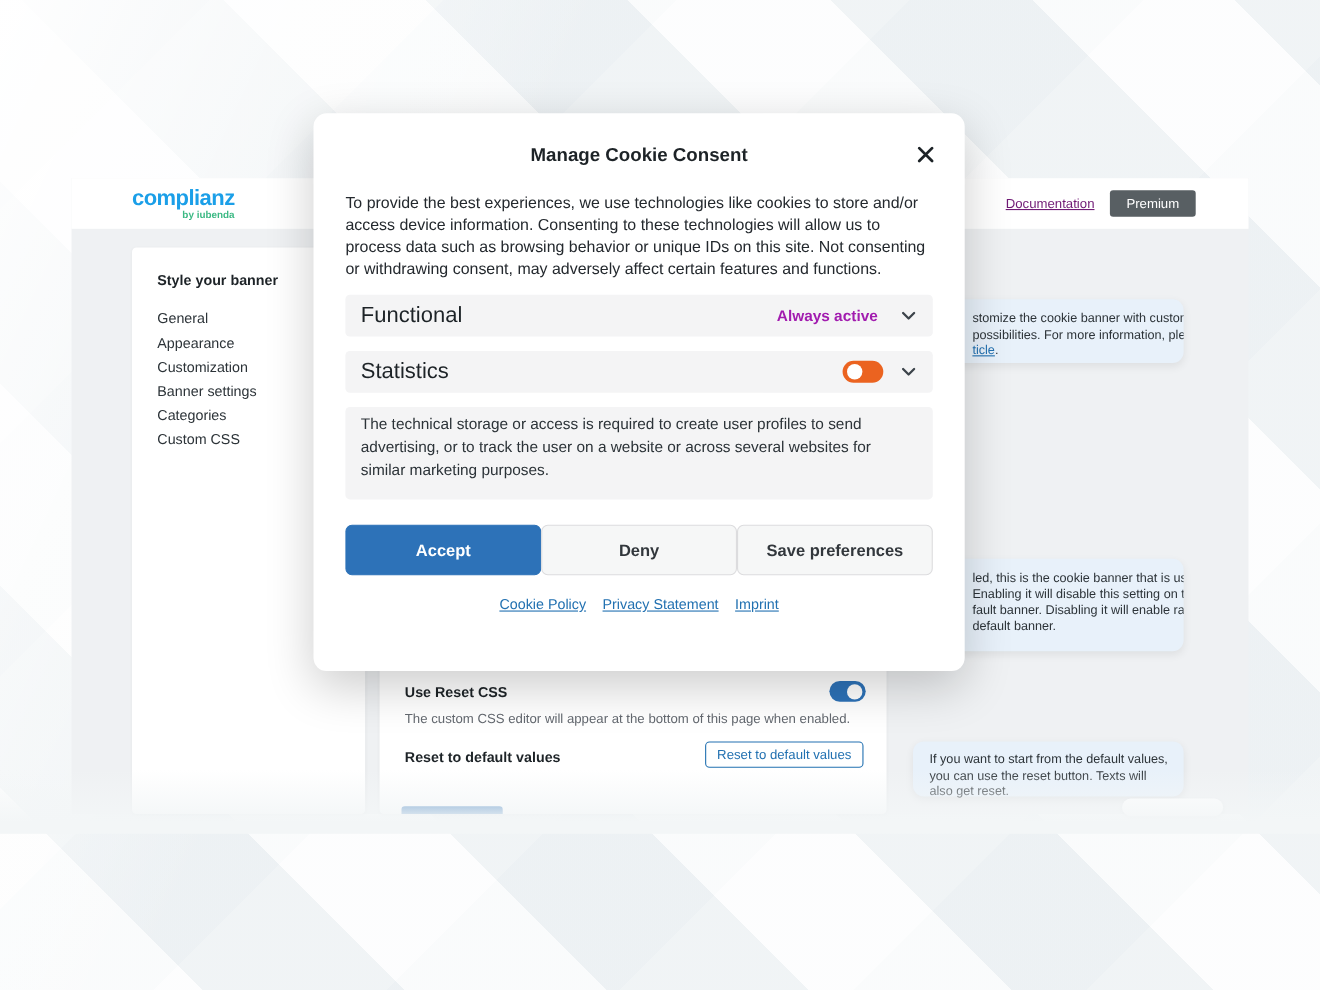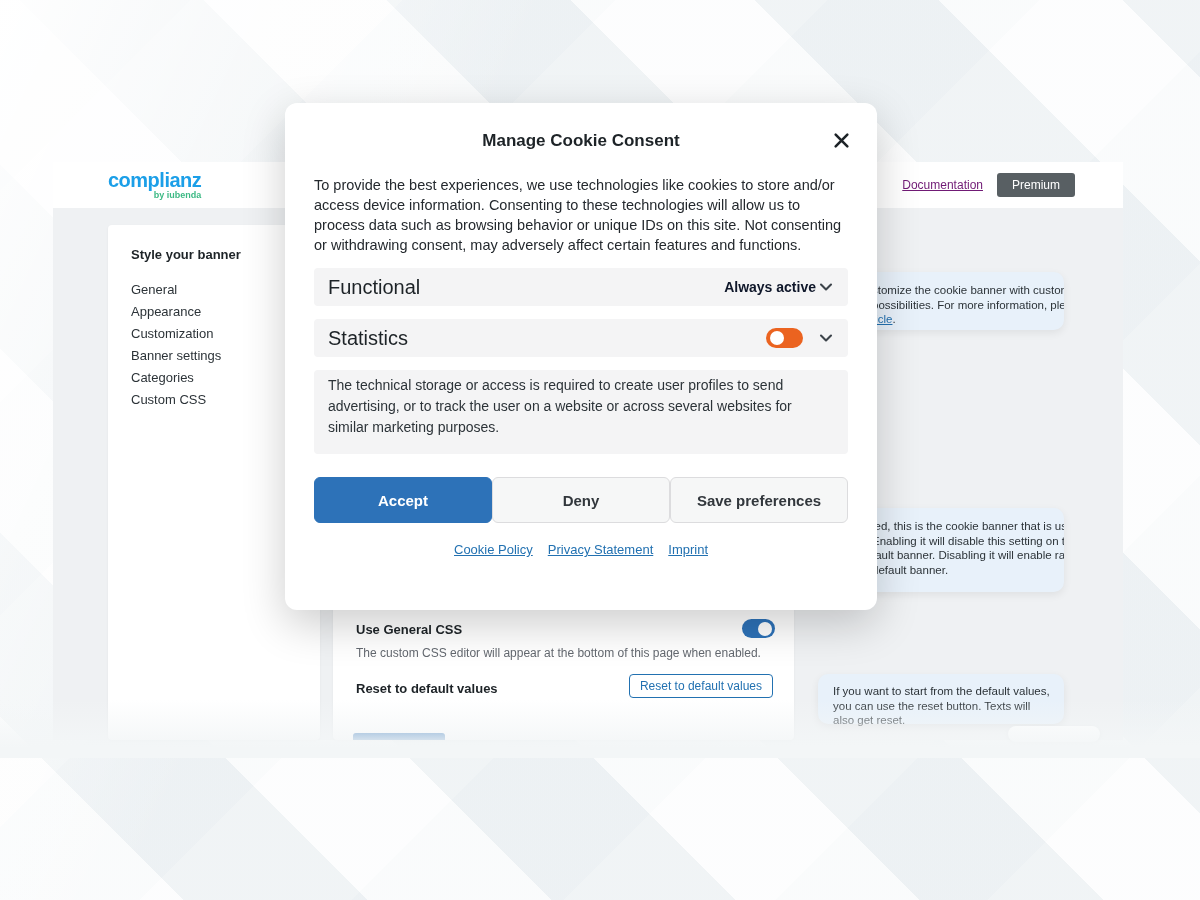--- a/index.html
+++ b/index.html
@@ -7,21 +7,21 @@
   #canvas {
     position:relative; width:1200px; height:900px; overflow:hidden;
     background:
       linear-gradient(115deg, rgba(255,255,255,.95) 0%, rgba(255,255,255,0) 34%),
       repeating-linear-gradient(45deg, rgba(255,255,255,.65) 0 130px, rgba(234,239,242,.55) 130px 260px),
       repeating-linear-gradient(-45deg, rgba(255,255,255,.45) 0 150px, rgba(238,242,245,.45) 150px 300px),
       #f3f6f7;
   }
 
   
-  .admin-page { position:absolute; left:53px; top:162px; width:1070px; height:578px; background:#eff1f3; }
+  .admin-page { position:absolute; left:65px; top:162px; width:1070px; height:578px; background:#eff1f3; }
   .admin-header {
     position:absolute; left:0; top:0; width:100%; height:46px; background:#fff;
     display:flex; align-items:center; justify-content:space-between; padding:0 48px 0 55px;
   }
   .logo { display:flex; flex-direction:column; align-items:flex-end; line-height:1; }
   .logo-name { font-size:20px; font-weight:700; color:#1b9fe8; letter-spacing:-.5px; }
   .logo-byline { font-size:9px; font-weight:700; color:#3cb984; margin-top:1px; }
   .header-right { display:flex; align-items:center; gap:14px; }
   .doc-link { font-size:12px; color:#701a75; text-decoration:underline; cursor:pointer; }
   .premium-btn { background:#585f63; color:#fff; font-size:12px; padding:5px 15px; border:none; border-radius:3px; cursor:pointer; }
@@ -72,21 +72,21 @@
     position:absolute; left:285px; top:103px; width:592px; height:507px; background:#fff;
     border-radius:12px; box-shadow:0 14px 44px rgba(0,0,0,.2); z-index:10; padding:0 29px;
   }
   .modal-title { margin-top:28px; text-align:center; font-size:17px; font-weight:700; color:#1d2327; }
   .modal-close { position:absolute; right:27px; top:29px; cursor:pointer; line-height:0; }
   .modal-desc { margin-top:24px; font-size:14.5px; color:#24292e; line-height:20px; }
   .sections { margin-top:10px; }
   .section { background:#f4f4f5; border-radius:4px; margin-top:13px; }
   .section-header { display:flex; align-items:center; height:38px; padding:0 14px; cursor:pointer; }
   .section-label { flex:1; font-size:20px; color:#1d2327; }
-  .always-active { color:#0f172a; font-weight:700; font-size:14px; margin-right:2px; }
+  .always-active { color:#a21caf; font-weight:700; font-size:14px; margin-right:20px; }
   .section .toggle.orange { margin-right:15px; }
   .chevron { line-height:0; flex:none; }
   .section-desc { padding:5px 14px 16px; font-size:14px; line-height:21px; color:#2c3338; }
 
   .modal-buttons { display:flex; margin-top:23px; }
   .modal-buttons button { flex:1; height:46px; font-size:15px; font-weight:700; border-radius:6px; cursor:pointer; font-family:inherit; }
   .btn-accept { background:#2d72b8; border:1px solid #2d72b8; color:#fff; }
   .btn-plain  { background:#f6f7f7; border:1px solid #dcdcde; color:#32373c; }
   .modal-links { display:flex; justify-content:center; gap:15px; margin-top:19px; }
   .modal-links a { font-size:13px; color:#2271b1; text-decoration:underline; cursor:pointer; }
@@ -113,21 +113,21 @@
       <div class="sidebar-heading">Style your banner</div>
       <div class="sidebar-item">General</div>
       <div class="sidebar-item">Appearance</div>
       <div class="sidebar-item">Customization</div>
       <div class="sidebar-item">Banner settings</div>
       <div class="sidebar-item">Categories</div>
       <div class="sidebar-item">Custom CSS</div>
     </div>
 
     <div class="main-card">
-      <div class="cc-label">Use General CSS</div>
+      <div class="cc-label">Use Reset CSS</div>
       <div class="toggle blue">
           <span class="knob"></span>
         </div>
       <div class="cc-subtext">The custom CSS editor will appear at the bottom of this page when enabled.</div>
       <div class="reset-label">Reset to default values</div>
       <button class="reset-btn">Reset to default values</button>
       <div class="partial-save"></div>
     </div>
 
     <div class="help-card help-card-1">

